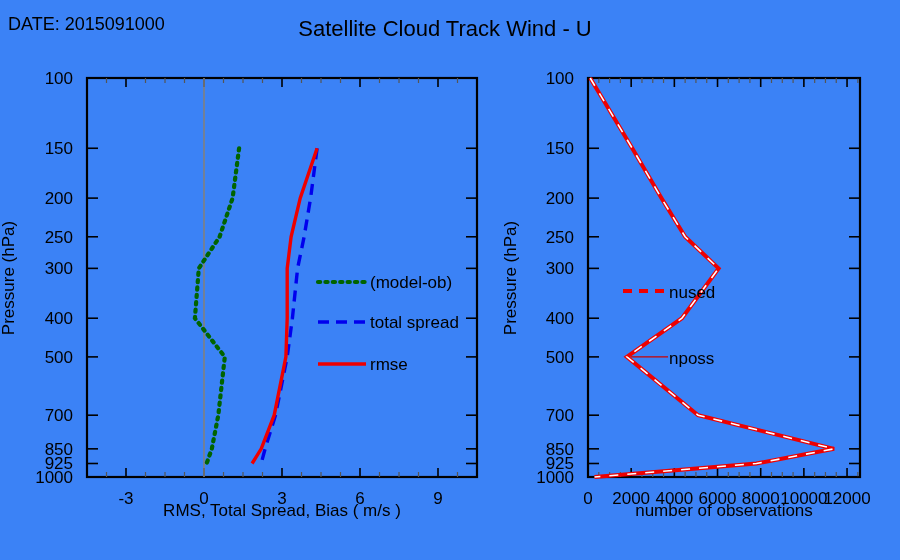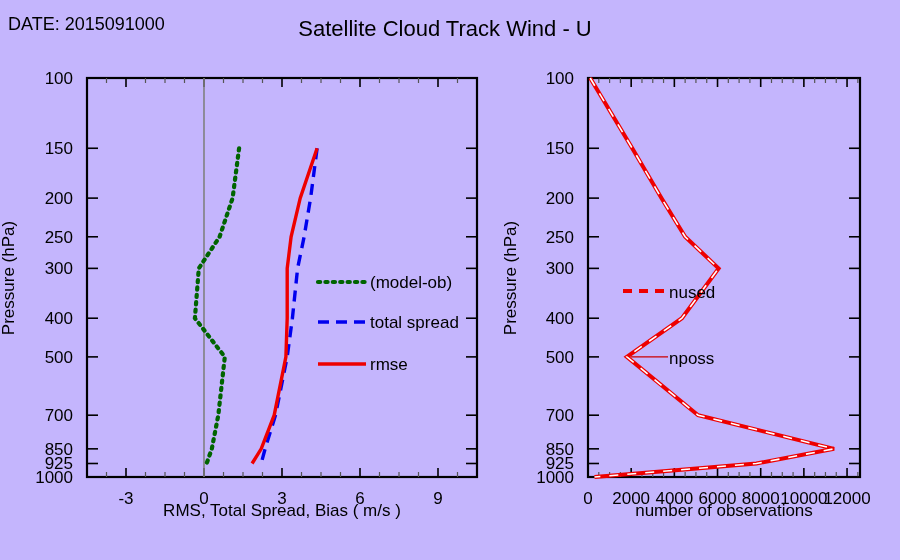--- a/index.html
+++ b/index.html
@@ -3,21 +3,21 @@
 <meta charset="utf-8">
 <style>
   * { box-sizing: border-box; }
   html, body {
     margin: 0; padding: 0;
     width: 900px; height: 560px;
     background: #ffffff;
     font-family: "Liberation Sans", sans-serif;
     overflow: hidden;
   }
-  #root { position: relative; width: 900px; height: 560px; background:#c4b5fd; }
+  #root { position: relative; width: 900px; height: 560px; background:#3b82f6; }
   svg { display:block; }
   text { font-family: "Liberation Sans", sans-serif; fill:#000; }
   .tick-label { font-size: 17px; }
   .axis-title { font-size: 17px; }
   .plot-title { font-size: 22px; }
   .date-label { font-size: 18px; }
   .legend-label { font-size: 17px; }
   .annot-label { font-size: 17px; }
   .frame { fill:none; stroke:#000; stroke-width:2.2; }
   .tickmark { stroke:#000; stroke-width:1.6; }

